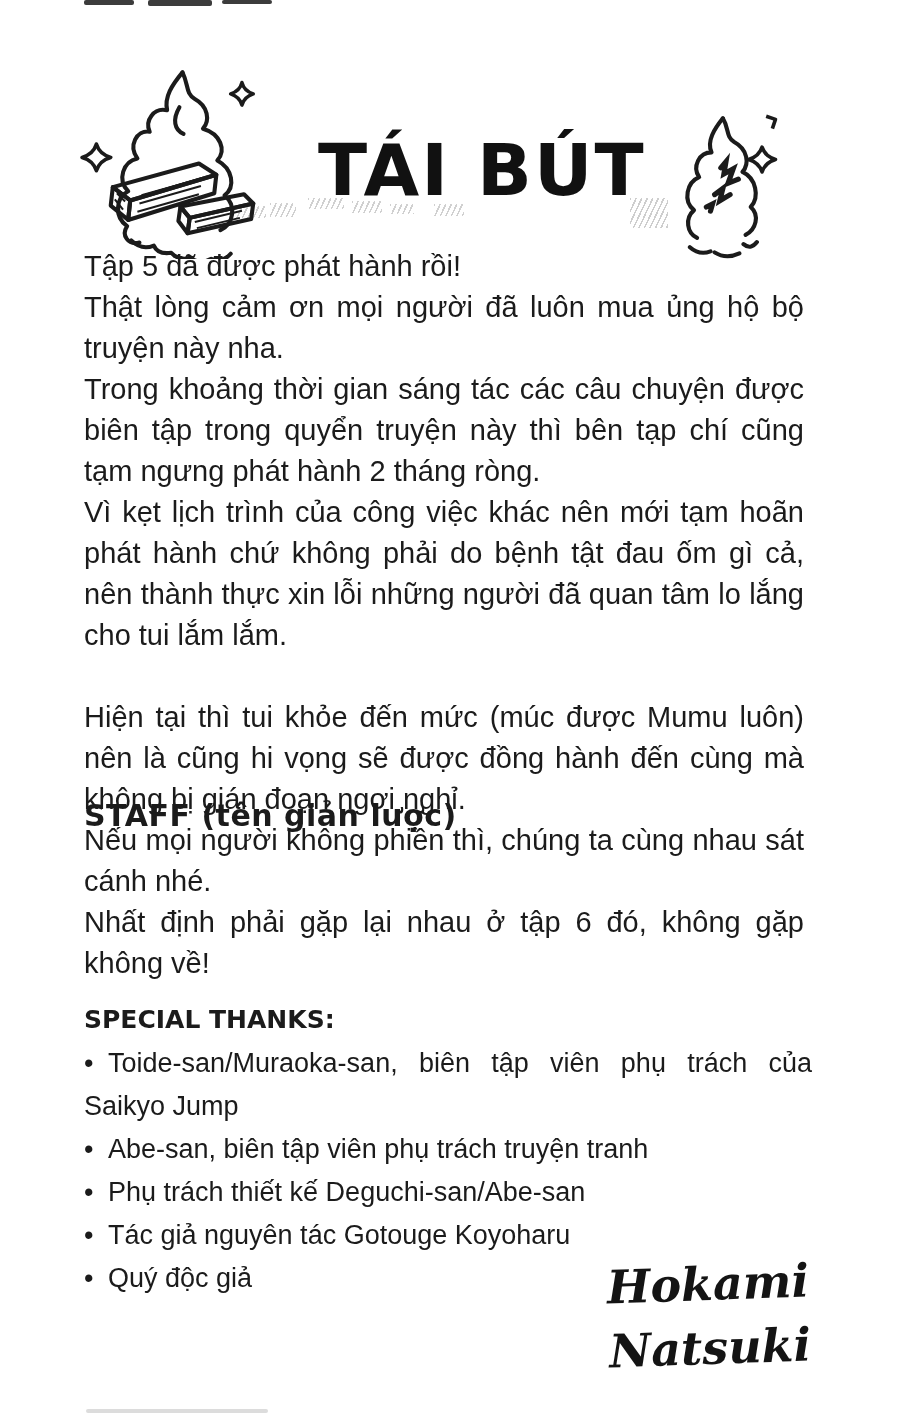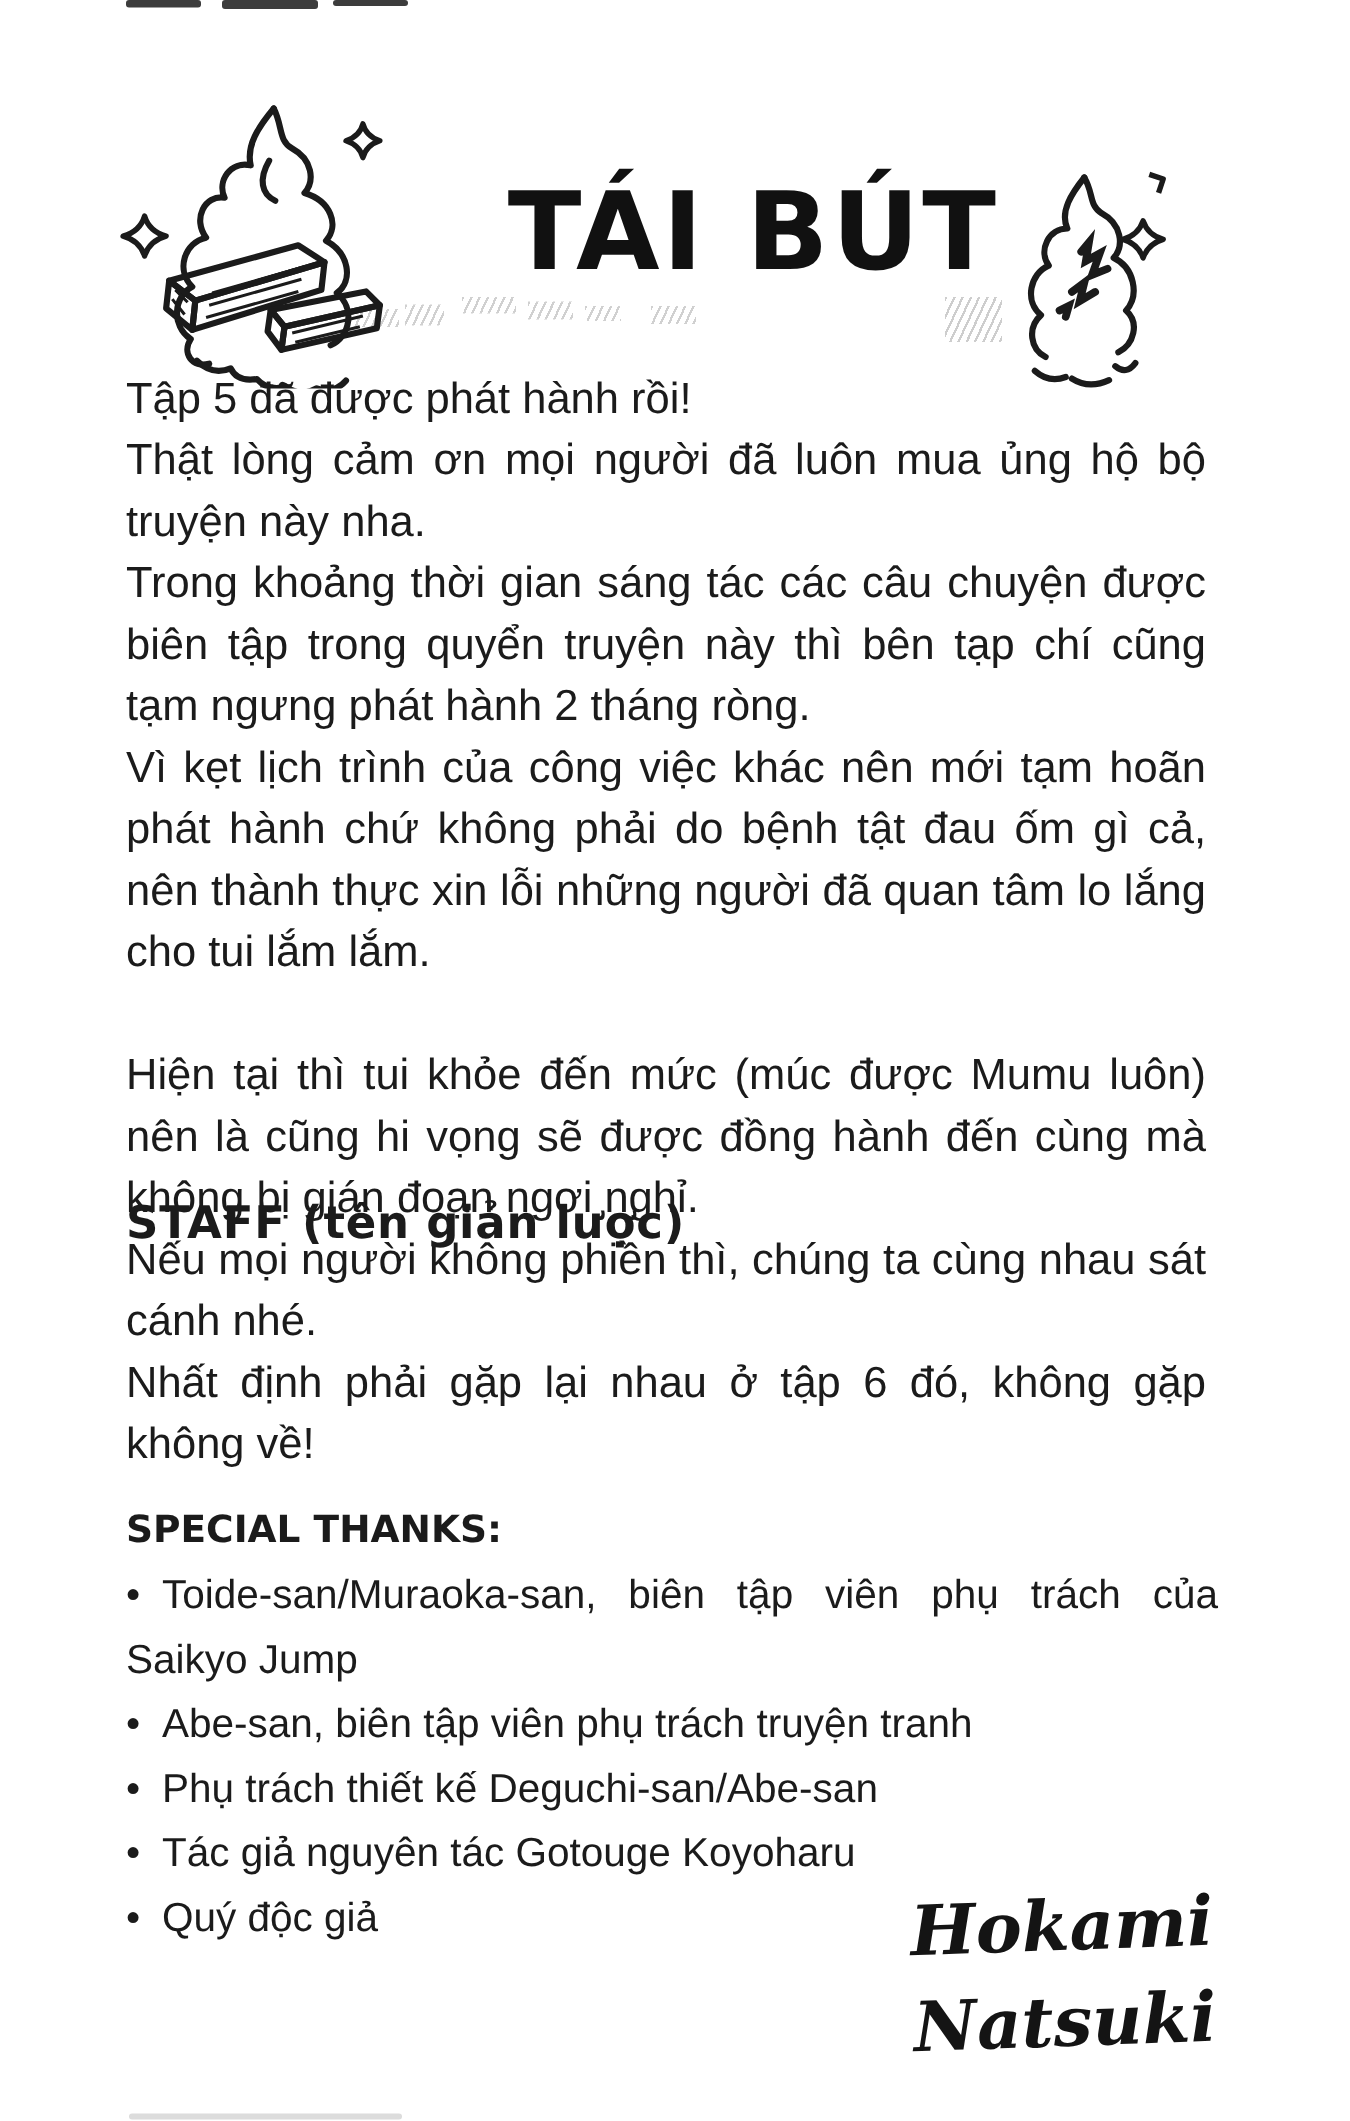--- a/index.html
+++ b/index.html
@@ -9,22 +9,22 @@
     width: 900px;
     height: 1414px;
     background: #ffffff;
     overflow: hidden;
     font-family: "Liberation Sans", sans-serif;
     color: #1b1b1b;
   }
   
   .title {
     position: absolute;
-    left: 318px; top: 112px; width: 348px;
-    text-align: right;
+    left: 318px; top: 128px; width: 348px;
+    text-align: left;
     font-size: 72px;
     font-weight: bold;
     letter-spacing: 2px;
     color: #111;
     font-family: "DejaVu Sans", sans-serif;
   }
   .illus { position: absolute; }
   .illus-left  { left: 80px;  top: 64px;  width: 205px; height: 195px; }
   .illus-right { left: 652px; top: 108px; width: 150px; height: 165px; }
   

